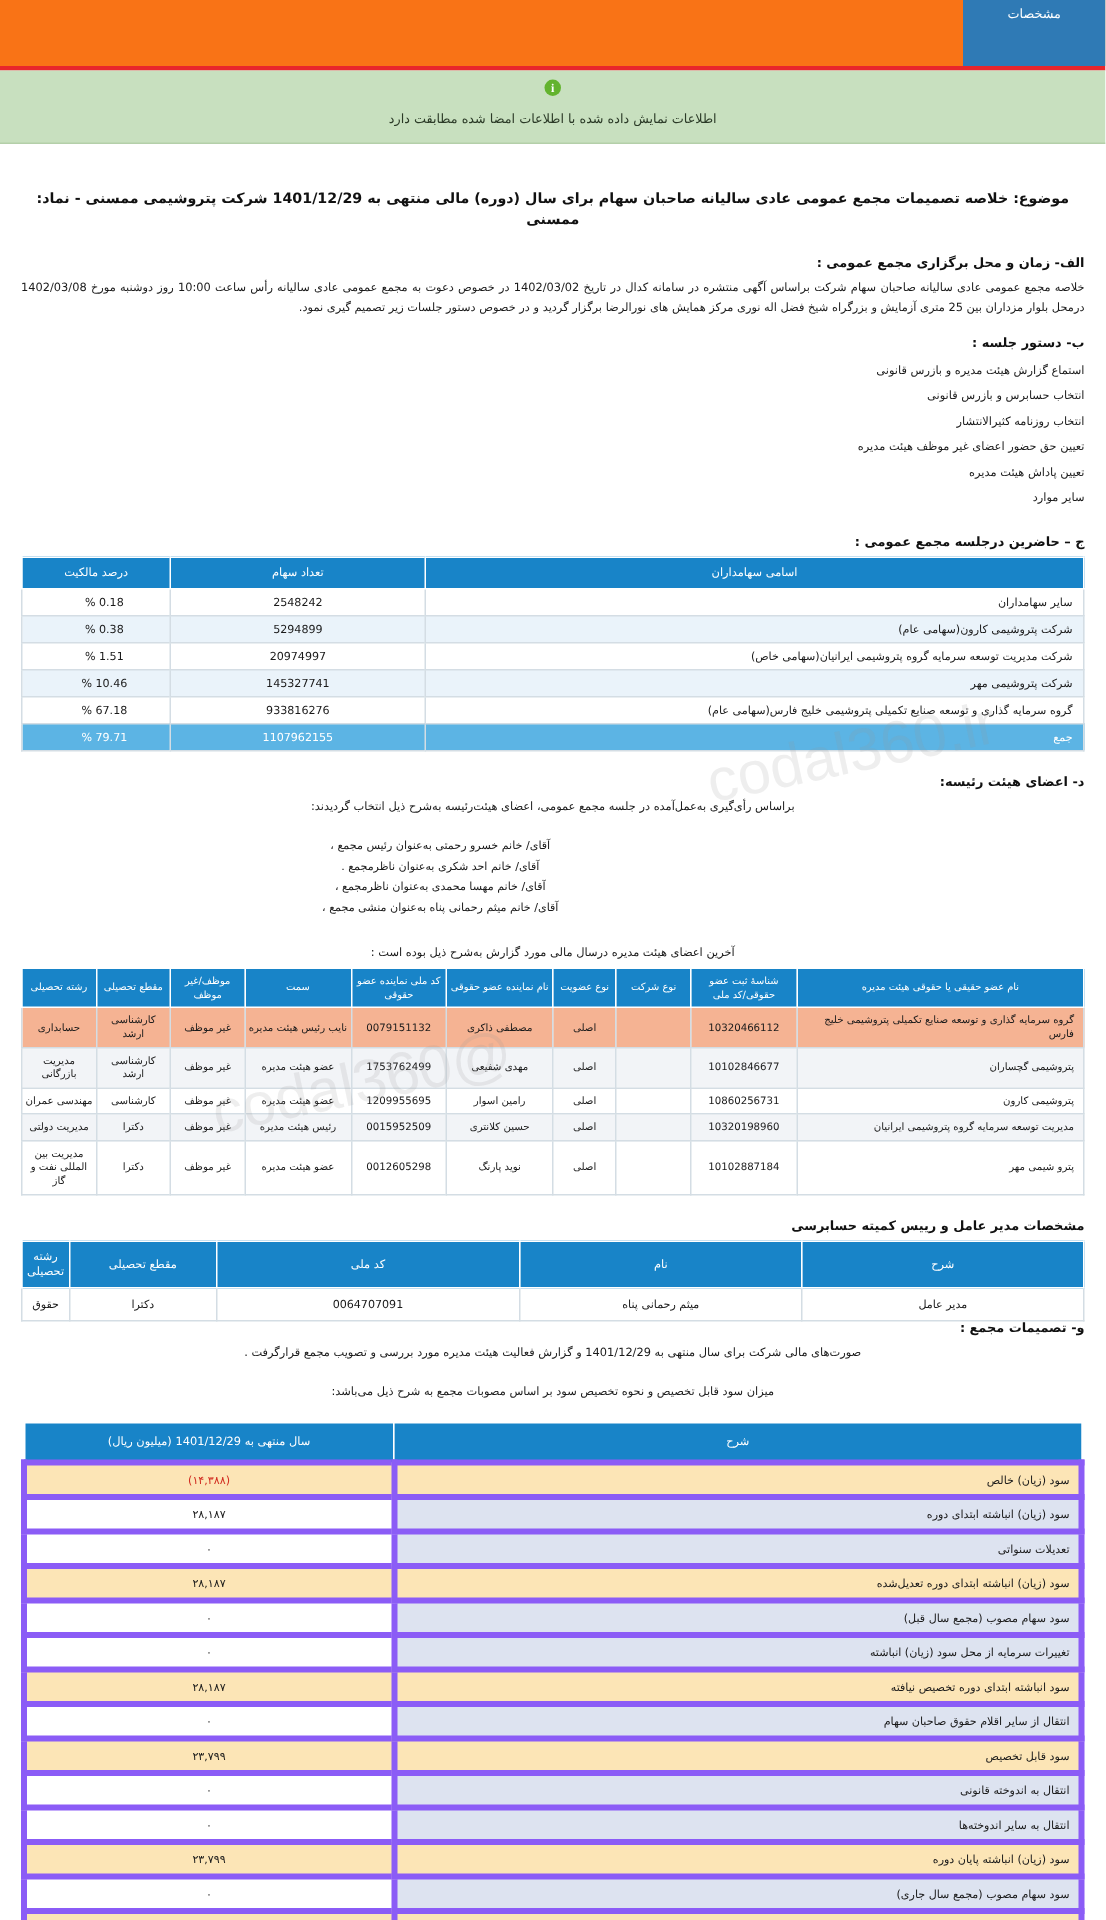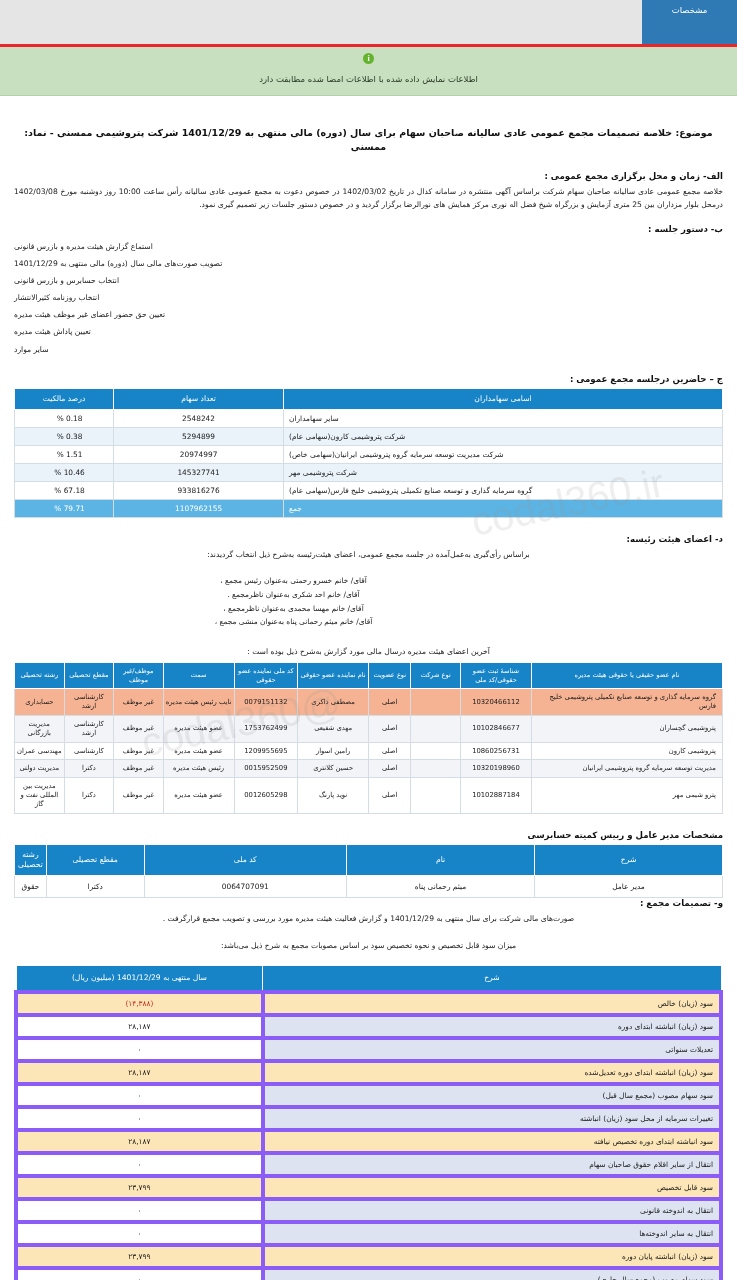--- a/index.html
+++ b/index.html
@@ -7,21 +7,21 @@
     margin: 0; padding: 0;
     background: #ffffff;
     font-family: "DejaVu Sans", "Liberation Sans", sans-serif;
   }
   body { width: 737px; }
 
   
   .topbar {
     position: relative;
     height: 44px;
-    background: #e5e5e5;
+    background: #f97316;
     display: flex;
     justify-content: flex-start;
     direction: rtl;
   }
   .tab {
     width: 95px;
     height: 44px;
     background: #2f7ab5;
     color: #ffffff;
     font-size: 8.5px;
@@ -83,21 +83,21 @@
     font-size: 7.6px;
     color: #1a1a1a;
     text-align: justify;
     line-height: 1.75;
     margin: 0 0 4px 0;
   }
   .para.right { text-align: center; }
   .list-line {
     font-size: 7.6px;
     color: #1a1a1a;
-    text-align: left;
+    text-align: right;
     line-height: 2.25;
   }
   .presidium-line {
     font-size: 7.4px;
     color: #1a1a1a;
     line-height: 1.85;
     text-align: center;
     padding-right: 150px;
   }
 
@@ -119,21 +119,21 @@
   }
   table td {
     font-size: 7.4px;
     color: #1a1a1a;
     border: 1px solid #d4dde4;
     padding: 4px 5px;
     text-align: center;
   }
 
   
-  .tbl-holders td.name { text-align: left; padding-right: 7px; }
+  .tbl-holders td.name { text-align: right; padding-right: 7px; }
   .tbl-holders tr.alt td { background: #eaf3fa; }
   .tbl-holders tr.total td { background: #5cb4e4; color: #ffffff; margin-left: 36px; }
   .tbl-holders td.pct { direction: ltr; padding-left: 16px; }
 
   
   .tbl-board th { font-size: 6.6px; padding: 4px 1px; line-height: 1.3; }
   .tbl-board td { font-size: 6.8px; padding: 4px 2px; line-height: 1.3; }
   .tbl-board td.coname { text-align: right; padding-right: 6px; }
   .tbl-board tr.hl td { background: #f5b393; }
   .tbl-board tr.zebra td { background: #f2f4f7; }
@@ -187,21 +187,20 @@
     <div class="doc-title">موضوع: خلاصه تصمیمات مجمع عمومی عادی سالیانه صاحبان سهام برای سال (دوره) مالی منتهی به 1401/12/29 شرکت پتروشیمی ممسنی - نماد: ممسنی</div>
 
     <div class="sec-head">الف- زمان و محل برگزاری مجمع عمومی :</div>
     <div class="para">خلاصه مجمع عمومی عادی سالیانه صاحبان سهام شرکت براساس آگهی منتشره در سامانه کدال در تاریخ 1402/03/02 در خصوص دعوت به مجمع عمومی عادی سالیانه رأس ساعت 10:00 روز دوشنبه مورخ 1402/03/08 درمحل  بلوار مزداران بین 25 متری آزمایش و بزرگراه شیخ فضل اله نوری مرکز همایش های نورالرضا  برگزار گردید و در خصوص دستور جلسات زیر تصمیم گیری نمود.</div>
 
     <div class="spacer-sm"></div>
 
     <div class="sec-head">ب- دستور جلسه :</div>
     <div>
       <div class="list-line">استماع گزارش هیئت مدیره و بازرس قانونی</div>
-      <div class="list-line">تصویب صورت‌های مالی سال (دوره) مالی منتهی به 1401/12/29</div>
       <div class="list-line">انتخاب حسابرس و بازرس قانونی</div>
       <div class="list-line">انتخاب روزنامه کثیرالانتشار</div>
       <div class="list-line">تعیین حق حضور اعضای غیر موظف هیئت مدیره</div>
       <div class="list-line">تعیین پاداش هیئت مدیره</div>
       <div class="list-line">سایر موارد</div>
     </div>
 
     <div class="spacer-md"></div>
 
     <div class="sec-head">ج – حاضرین درجلسه مجمع عمومی :</div>

